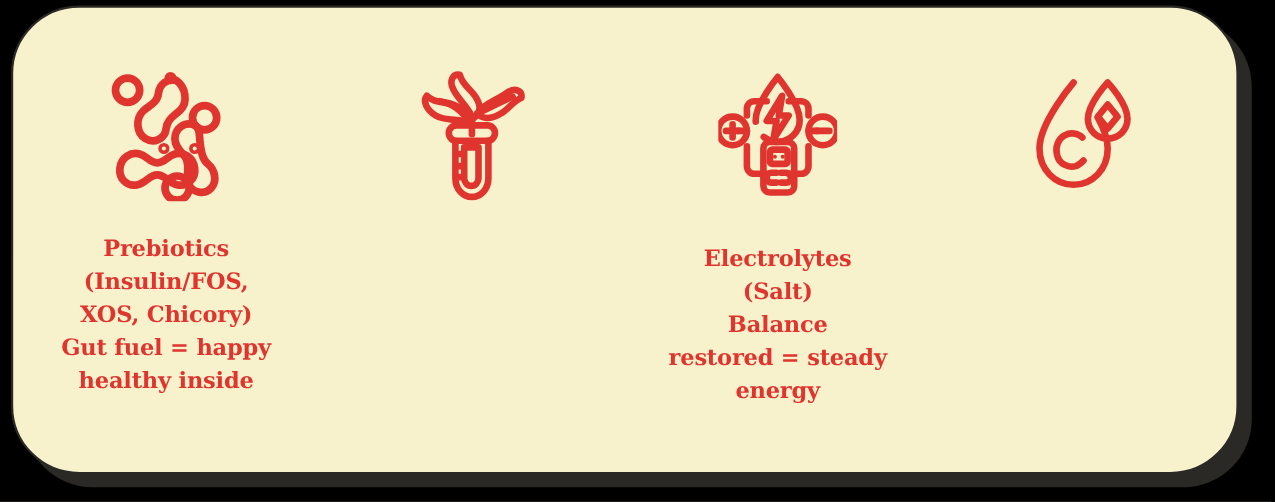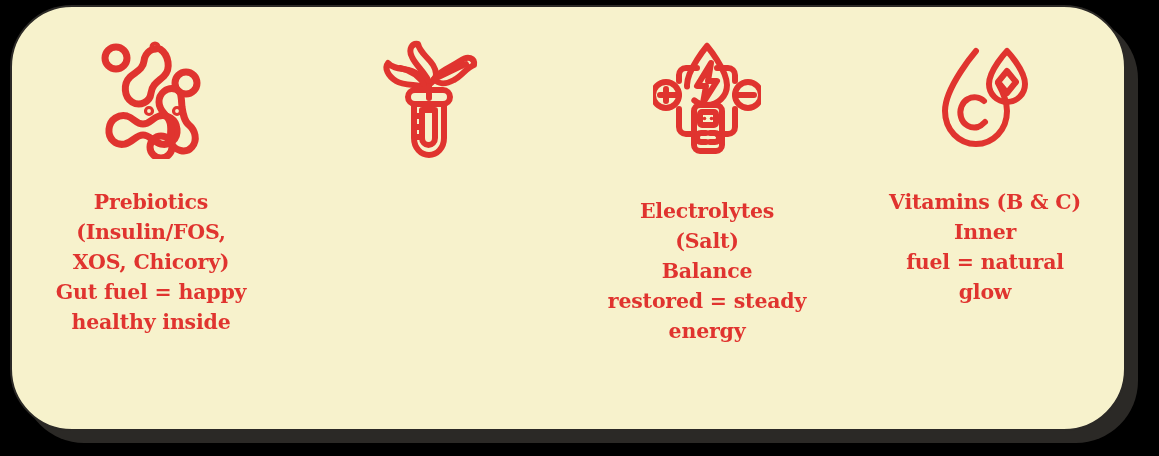--- a/index.html
+++ b/index.html
@@ -48,21 +48,21 @@
   #columns {
     position: absolute;
     left: 0;
     top: 0;
     width: 100%;
     height: 100%;
     display: flex;
     flex-direction: row;
     align-items: flex-start;
     justify-content: space-around;
-    padding-top: 28px;
+    padding-top: 52px;
     box-sizing: border-box;
   }
 
   .col {
     width: 270px;
     display: flex;
     flex-direction: column;
     align-items: center;
   }
 
@@ -198,21 +198,17 @@
 
             <path d="M41 10 C41 10 10 46 10 70 C10 89 24 103 41 103 C58 103 72 89 72 70 C72 62 68 51 63 42"></path>
 
             <path d="M72 10 C72 10 54 29 54 43 C54 53 62 61 72 61 C82 61 90 53 90 43 C90 29 72 10 72 10 Z"></path>
 
             <path d="M72 30 L81 41 L72 52 L63 41 Z"></path>
 
             <path d="M49 60 C45 56 38 55 33 58 C27 61 24 69 26 76 C28 84 36 88 43 86 C46 85 48 83 50 81"></path>
           </svg>
         </div>
-        <div class="caption">Vitamins (B &amp; C)
-Inner
-fuel = natural
-glow</div>
       </div>
 
     </div>
   </div>
 </div>
 
 </body></html>

